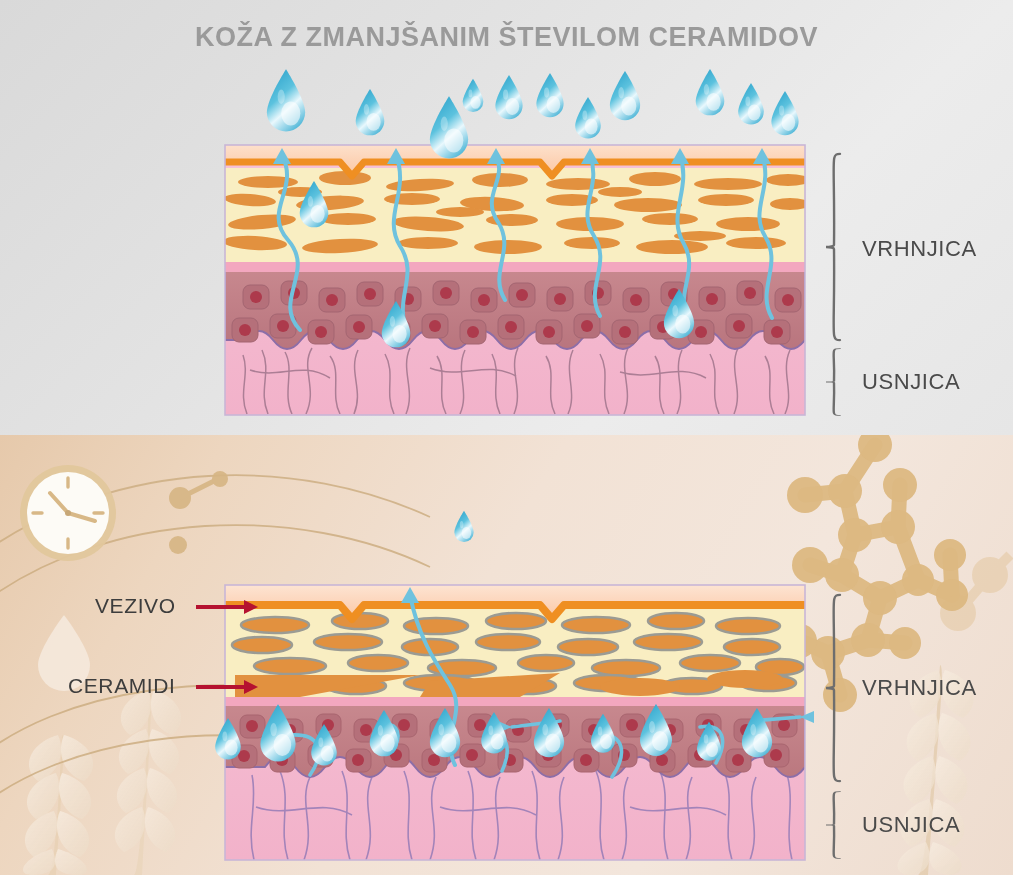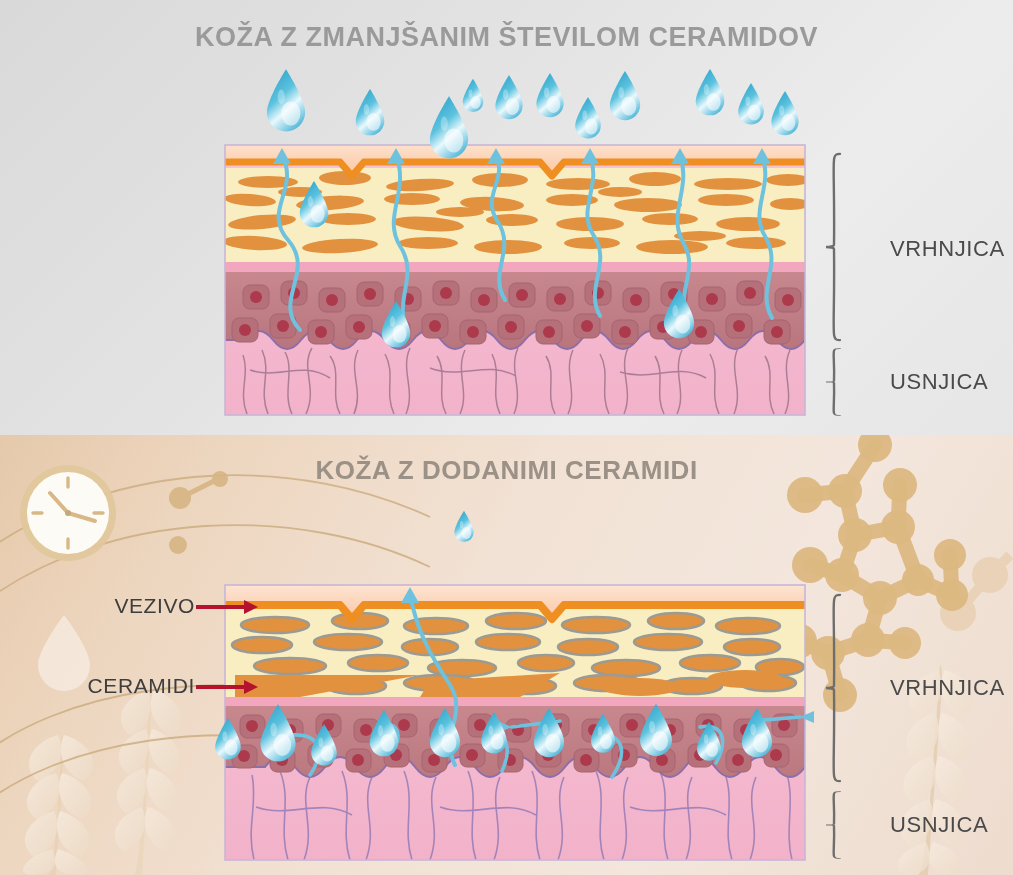--- a/index.html
+++ b/index.html
@@ -18,25 +18,24 @@
     position:absolute;width:100%;text-align:center;
     font-weight:bold;letter-spacing:.5px;
     -webkit-font-smoothing:antialiased;
   }
   #title-top{top:22px;font-size:27px;color:#9a9a9a;}
   #title-bottom{top:455px;font-size:26px;color:#9b9186;}
 
   .layer-label{
     position:absolute;font-size:22px;color:#4a4a4a;letter-spacing:.6px;
     white-space:nowrap;
-    margin-left:28px;
   }
   .side-label{
     position:absolute;font-size:21px;color:#3d3d3d;letter-spacing:.6px;
-    white-space:nowrap;text-align:right;
+    white-space:nowrap;text-align:left;
   }
   svg{display:block;overflow:visible;}
   .svg-abs{position:absolute;left:0;top:0;}
 </style>
 </head>
 <body>
 
 <div class="panel" id="panel-top">
 
   <div class="title" id="title-top">KOŽA Z ZMANJŠANIM ŠTEVILOM CERAMIDOV</div>
@@ -401,21 +400,20 @@
 
       <g opacity="0.35" fill="#ddb982" stroke="#ddb982" stroke-width="10">
         <path d="M990 140 L1010 120" fill="none"></path>
         <path d="M990 140 L960 175" fill="none"></path>
         <circle cx="990" cy="140" r="13"></circle>
           <circle cx="958" cy="178" r="13"></circle>
       </g>
     </g>
   </svg>
 
-  <div class="title" id="title-bottom" style="top:20px;position:absolute;">KOŽA Z DODANIMI CERAMIDI</div>
 
   <svg class="svg-abs" width="1013" height="440">
     <defs>
       <linearGradient id="cornB" x1="0" y1="0" x2="0" y2="1">
         <stop offset="0%" stop-color="#fde4d2"></stop>
         <stop offset="100%" stop-color="#fbc9a8"></stop>
       </linearGradient>
       <linearGradient id="dermB" x1="0" y1="0" x2="0" y2="1">
         <stop offset="0%" stop-color="#f6c2d6"></stop>
         <stop offset="100%" stop-color="#f2b2ca"></stop>

